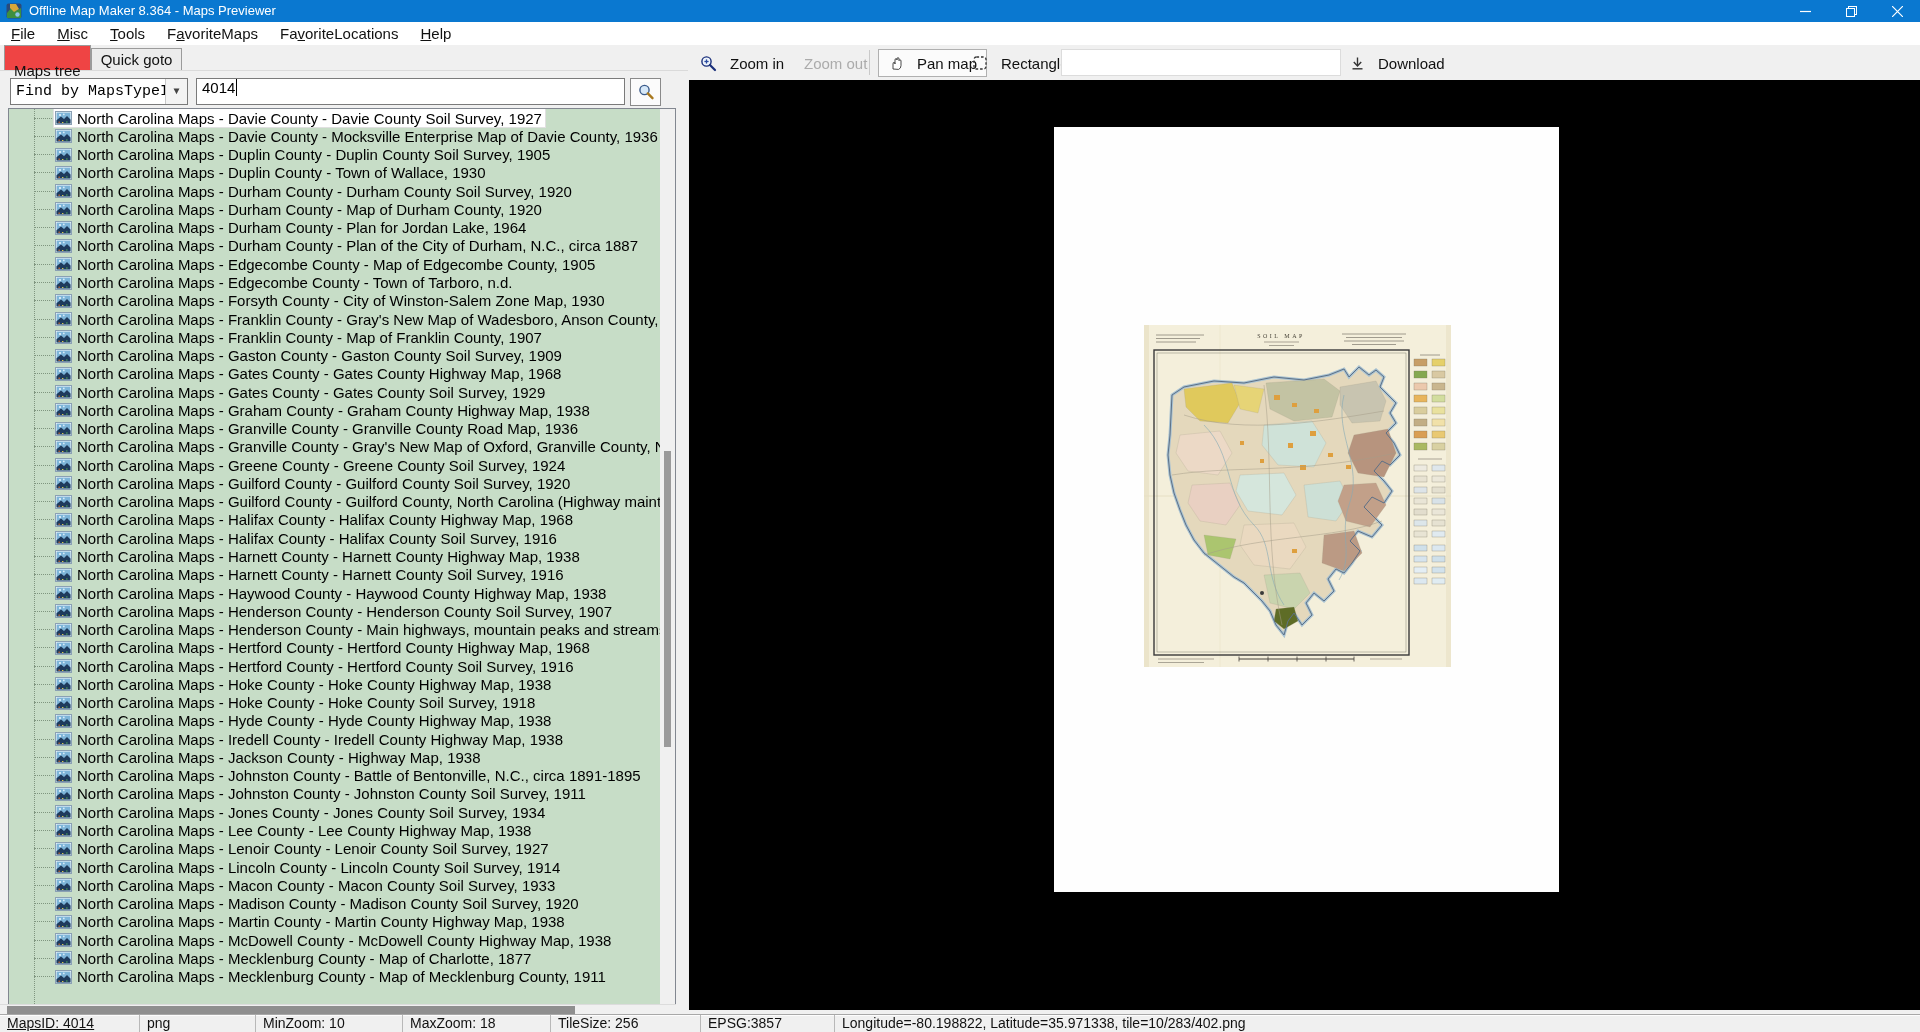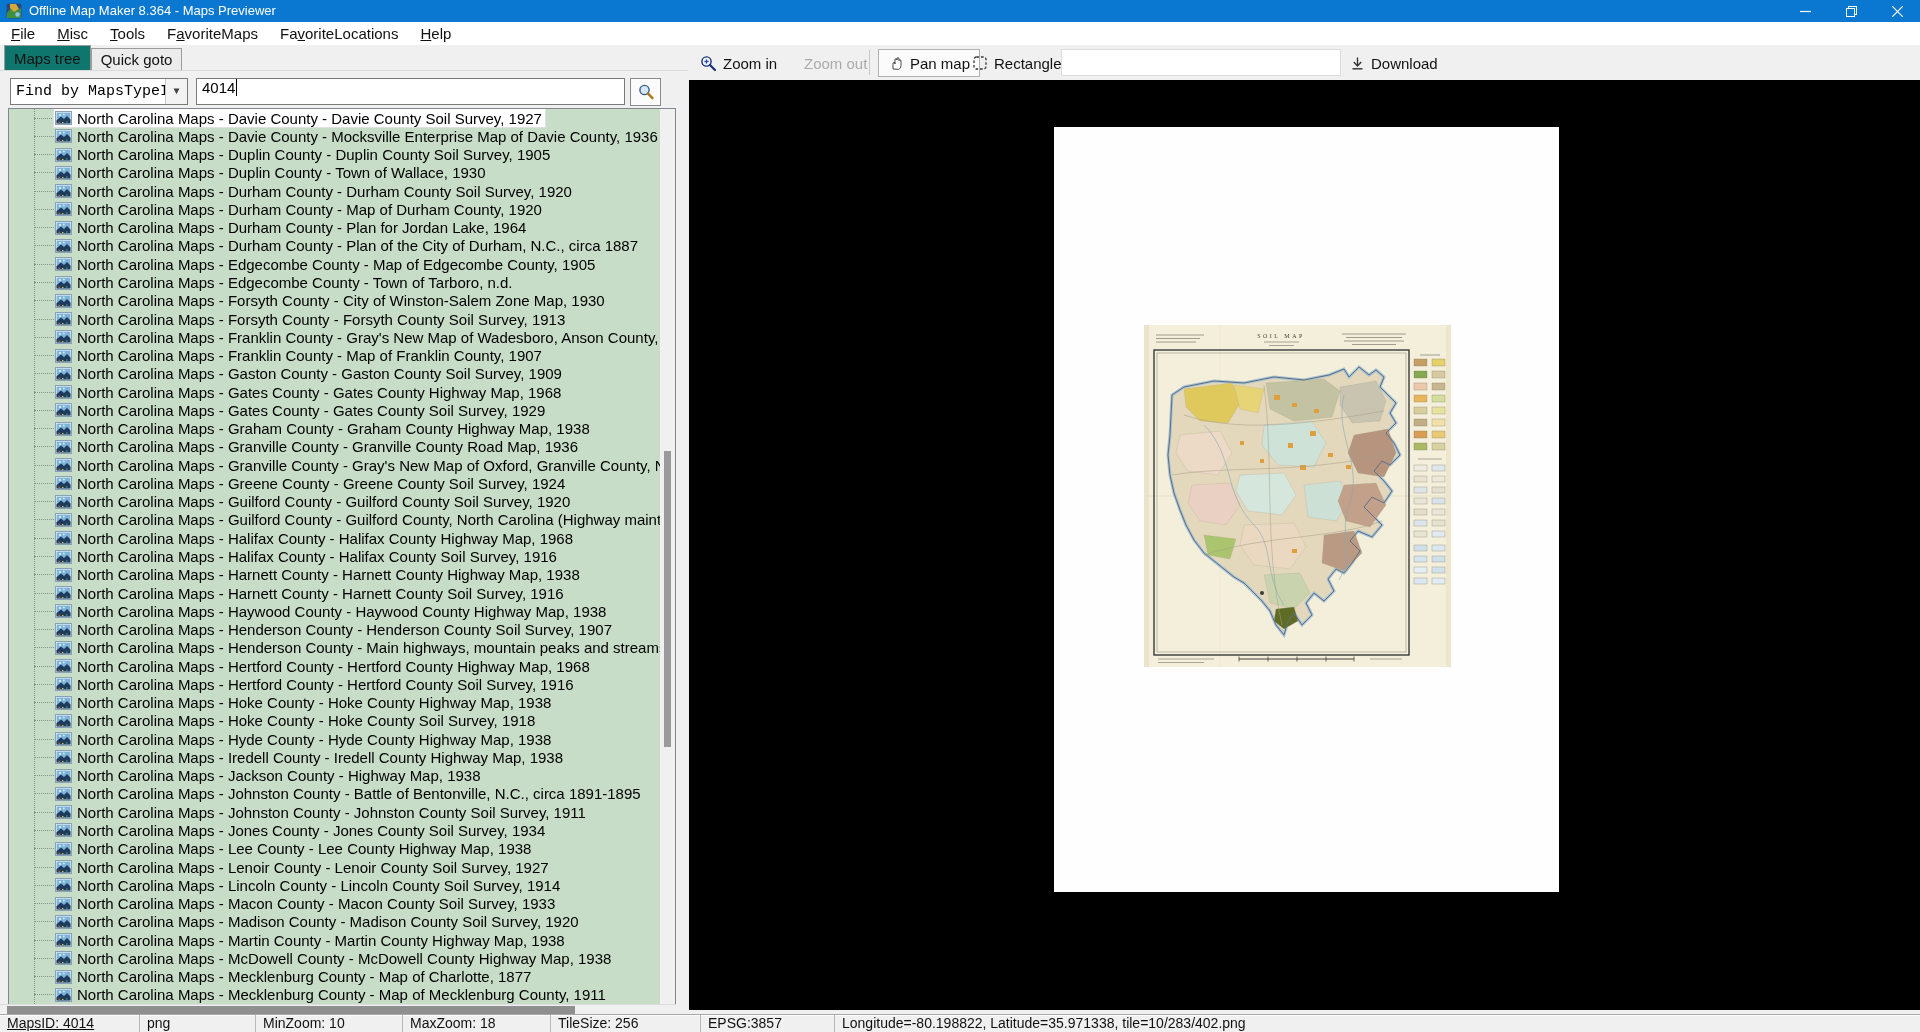--- a/index.html
+++ b/index.html
@@ -19,21 +19,21 @@
   .menubar { position:absolute; left:0; top:22px; width:1920px; height:23px; background:#ffffff;
     display:flex; align-items:center; }
   .menu-item { font-size:15px; color:#111; padding:0 11px; line-height:23px; cursor:default; }
   .menu-item u { text-decoration:underline; }
 
   
   .left-panel { position:absolute; left:0; top:45px; width:688px; height:969px; background:#f0f0f0; }
   .tabs { position:absolute; left:4px; top:0; height:25px; display:flex; align-items:flex-end; }
   .tab { font-size:15px; color:#111; background:#ececec; border:1px solid #9b9b9b; border-bottom:none;
     padding:2px 9px 3px 9px; height:22px; }
-  .tab.active { background:#0f766e; height:25px; padding-top:4px; position:relative; z-index:2; }
+  .tab.active { background:#ef4444; height:25px; padding-top:16px; position:relative; z-index:2; }
   .tabline { position:absolute; left:0; top:25px; width:688px; border-top:1px solid #dadada; }
 
   .search-row { position:absolute; left:0; top:33px; width:688px; height:28px; }
   .combo { position:absolute; left:10px; top:0; width:178px; height:27px; background:#fff;
     border:1px solid #7a7a7a; display:flex; align-items:center; font-size:15px;font-family:Liberation Mono, monospace; }
   .combo-text { flex:1; padding-left:5px; white-space:nowrap; overflow:hidden; }
   .combo-arrow { width:22px; height:25px; border-left:1px solid #c8c8c8; background:#f3f3f3;
     display:flex; align-items:center; justify-content:center; font-size:10px; color:#444; }
   .textbox { position:absolute; left:196px; top:0; width:429px; height:27px; background:#fff;
     border:1px solid #7a7a7a; display:flex; align-items:flex-start; font-size:15px; padding-left:5px; }
@@ -54,21 +54,21 @@
 
   .vscroll { position:absolute; right:0; top:0; width:15px; height:895px; background:#f0f0f0; }
   .vthumb { position:absolute; left:4px; top:342px; width:7px; height:296px; background:#9a9a9a; }
   .hscroll { position:absolute; left:0; top:959px; width:676px; height:10px; background:#f0f0f0;
     border-top:1px solid #dcdcdc; }
   .hthumb { position:absolute; left:7px; top:1px; width:568px; height:8px; background:#8f8f8f; }
 
   
   .right-panel { position:absolute; left:688px; top:45px; width:1232px; height:969px; background:#f0f0f0; }
   .map-toolbar { position:absolute; left:0; top:0; width:1232px; height:35px; background:#f0f0f0; }
-  .tool { position:absolute; top:4px; height:28px; display:flex; align-items:center; gap:6px;
+  .tool { position:absolute; top:4px; height:28px; display:flex; align-items:center; gap:13px;
     font-size:15px; color:#111; }
   .tool.disabled { color:#ababab; }
   .tool-sep { position:absolute; left:181px; top:5px; height:25px; border-left:1px solid #c9c9c9; }
   .tool.pressed { background:#fbfbfb; border:1px solid #b0b0b0; padding:11px 9px; }
   .tool-input { position:absolute; left:373px; top:4px; width:280px; height:27px; background:#fff;
     border:1px solid #dcdcdc; }
   .map-canvas { position:absolute; left:0; top:35px; width:1232px; height:930px; background:#000;
     border-left:1px solid #ededed; }
   .map-page { position:absolute; left:365px; top:47px; width:505px; height:765px; background:#fefefe; }
   .paper { position:absolute; left:90px; top:198px; width:307px; height:342px; }
@@ -329,36 +329,20 @@
           <circle cx="5" cy="4" r="1.1" fill="#e8f4fc"></circle>
           <circle cx="8.8" cy="3.4" r="0.9" fill="#d8ecf8"></circle>
           <rect x="3.4" y="10.6" width="1.6" height="1.2" fill="#c86a3a"></rect>
           <rect x="7" y="11" width="1.4" height="1" fill="#d8c84a"></rect>
           <rect x="11" y="10.4" width="1.6" height="1.2" fill="#4a9a5a"></rect>
         </svg>
         <span class="tlabel">North Carolina Maps - Forsyth County - City of Winston-Salem Zone Map, 1930</span>
       </span>
     </div>
 
-    <div class="trow">
-      <span class="stub"></span>
-      <span class="rowbody">
-        <svg class="ticon" viewBox="0 0 17 14">
-          <rect x="0.5" y="0.5" width="16" height="13" fill="#ffffff" stroke="#8aa0b4"></rect>
-          <rect x="1.5" y="1.5" width="14" height="11" fill="#7db4d8"></rect>
-          <path d="M1.5,12.5 L1.5,9.2 L6,5.5 L9,8 L12,5 L15.5,8.5 L15.5,12.5 Z" fill="#1e3a5c"></path>
-          <circle cx="5" cy="4" r="1.1" fill="#e8f4fc"></circle>
-          <circle cx="8.8" cy="3.4" r="0.9" fill="#d8ecf8"></circle>
-          <rect x="3.4" y="10.6" width="1.6" height="1.2" fill="#c86a3a"></rect>
-          <rect x="7" y="11" width="1.4" height="1" fill="#d8c84a"></rect>
-          <rect x="11" y="10.4" width="1.6" height="1.2" fill="#4a9a5a"></rect>
-        </svg>
-        <span class="tlabel">North Carolina Maps - Forsyth County - Forsyth County Soil Survey, 1913</span>
-      </span>
-    </div>
 
     <div class="trow">
       <span class="stub"></span>
       <span class="rowbody">
         <svg class="ticon" viewBox="0 0 17 14">
           <rect x="0.5" y="0.5" width="16" height="13" fill="#ffffff" stroke="#8aa0b4"></rect>
           <rect x="1.5" y="1.5" width="14" height="11" fill="#7db4d8"></rect>
           <path d="M1.5,12.5 L1.5,9.2 L6,5.5 L9,8 L12,5 L15.5,8.5 L15.5,12.5 Z" fill="#1e3a5c"></path>
           <circle cx="5" cy="4" r="1.1" fill="#e8f4fc"></circle>
           <circle cx="8.8" cy="3.4" r="0.9" fill="#d8ecf8"></circle>

